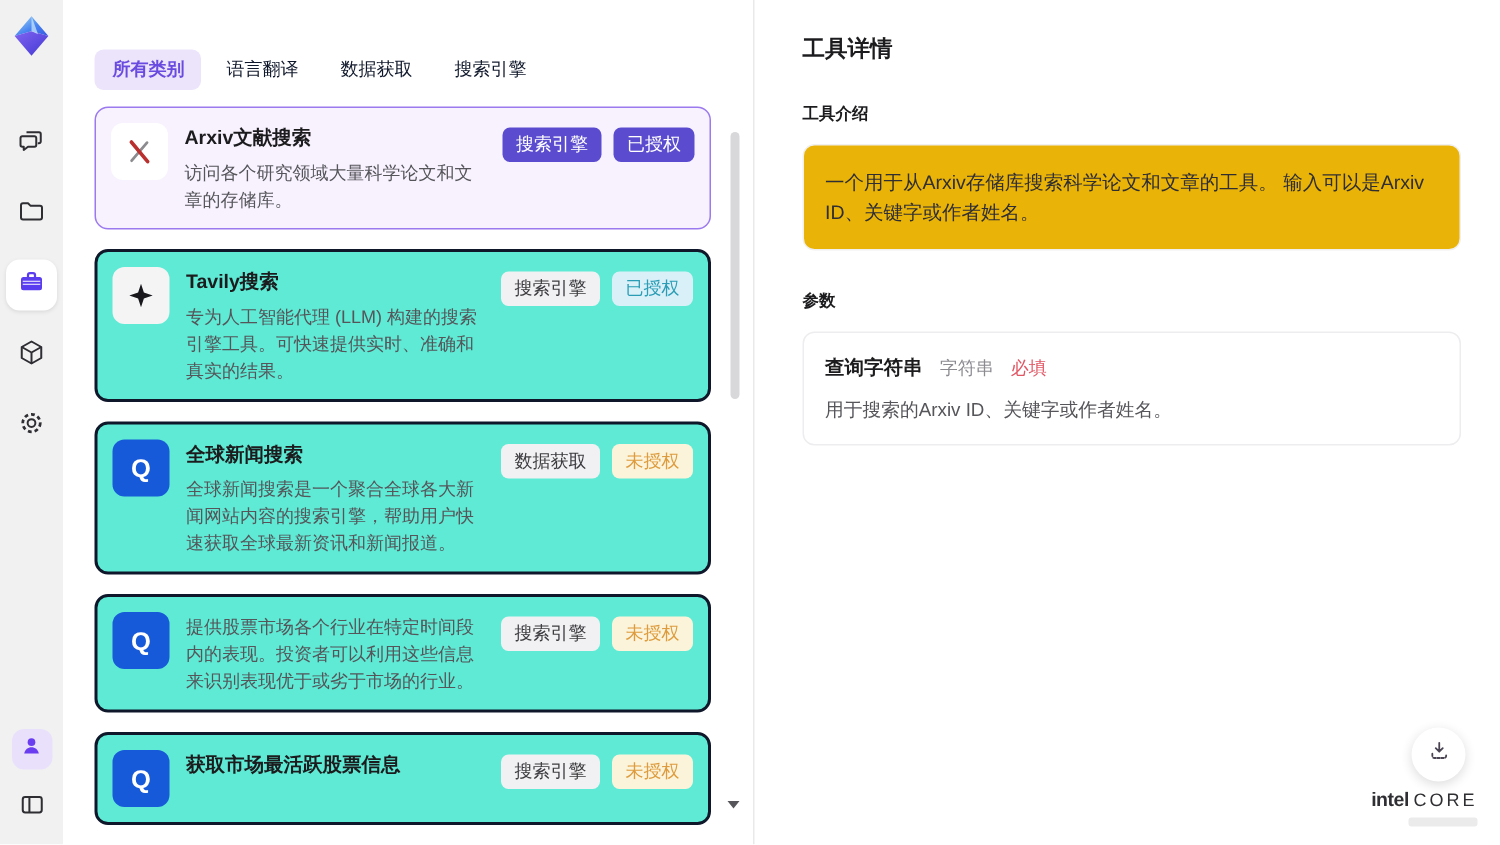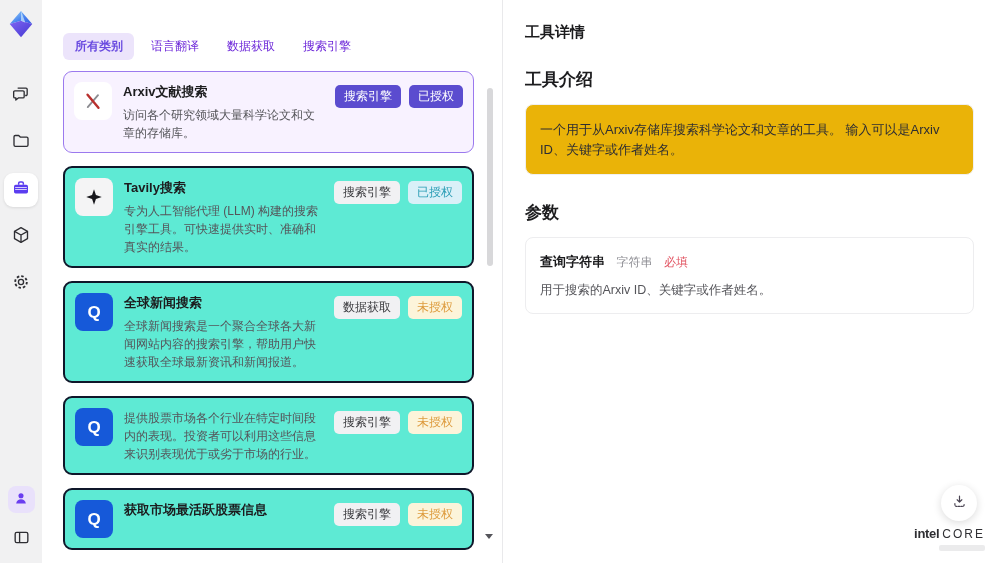--- a/index.html
+++ b/index.html
@@ -30,21 +30,21 @@
     display:flex; align-items:center; justify-content:center; cursor:pointer;
   }
 
   
   .list-panel {
     width:460px; flex:0 0 460px; padding:16px 20px 0 21px; position:relative;
   }
   .panel-title { font-size:15px; font-weight:bold; margin:7px 0 0; }
   .tabs { display:flex; gap:6px; margin-top:17px; align-items:center; }
   .tab {
-    font-size:12px; color:#6d28d9; padding:5px 11px; border-radius:6px;
+    font-size:12px; color:#0f172a; padding:5px 11px; border-radius:6px;
     cursor:pointer; white-space:nowrap;
   }
   .tab.active { background:#ece4fb; color:#6a4be0; font-weight:bold;padding-left:12px; }
   .tool-list { margin-top:11px; padding-right:8px; }
   .card {
     display:flex; gap:11px; padding:10px 10px; margin-bottom:13px;
     border:2px solid #0f172a; border-radius:9px; background:#5eead4; cursor:pointer;
   }
   .card.selected { background:#f8f2ff; border:1.5px solid #9b79ee;justify-content:center; }
   .tool-icon {
@@ -67,23 +67,23 @@
     position:absolute; right:9px; top:88px; width:6px; height:178px;
     border-radius:3px; background:#d8d8da; cursor:pointer;
   }
   .scroll-arrow {
     position:absolute; right:9px; top:534px; width:0; height:0;
     border-left:4px solid transparent; border-right:4px solid transparent;
     border-top:5px solid #55555a;
   }
 
   
-  .detail-panel { flex:1; border-left:1px solid #e9e9eb; padding:16px 26px 0 22px; }
+  .detail-panel { flex:1; border-left:1px solid #e9e9eb; padding:16px 26px 0 32px; }
   .detail-title { font-size:15px; font-weight:bold; margin:7px 0 0; }
-  .section-heading { font-size:17px; font-weight:bold; margin:26px 0 13px; }
+  .section-heading { font-size:11px; font-weight:bold; margin:26px 0 13px; }
   .intro-box {
     background:#eab308; border:1px solid #f0f0f1; border-radius:8px;
     padding:15px 14px; font-size:13px; color:#2e2e33; line-height:1.5;
   }
   .param-box { border:1px solid #ededef; border-radius:8px; padding:14px; }
   .param-name { font-size:13px; font-weight:bold; }
   .param-type { font-size:12px; color:#8a8a90; margin-left:7px; }
   .param-required { font-size:12px; color:#e25563; margin-left:7px; }
   .param-desc { font-size:12.5px; color:#55555a; margin-top:11px; }
 

